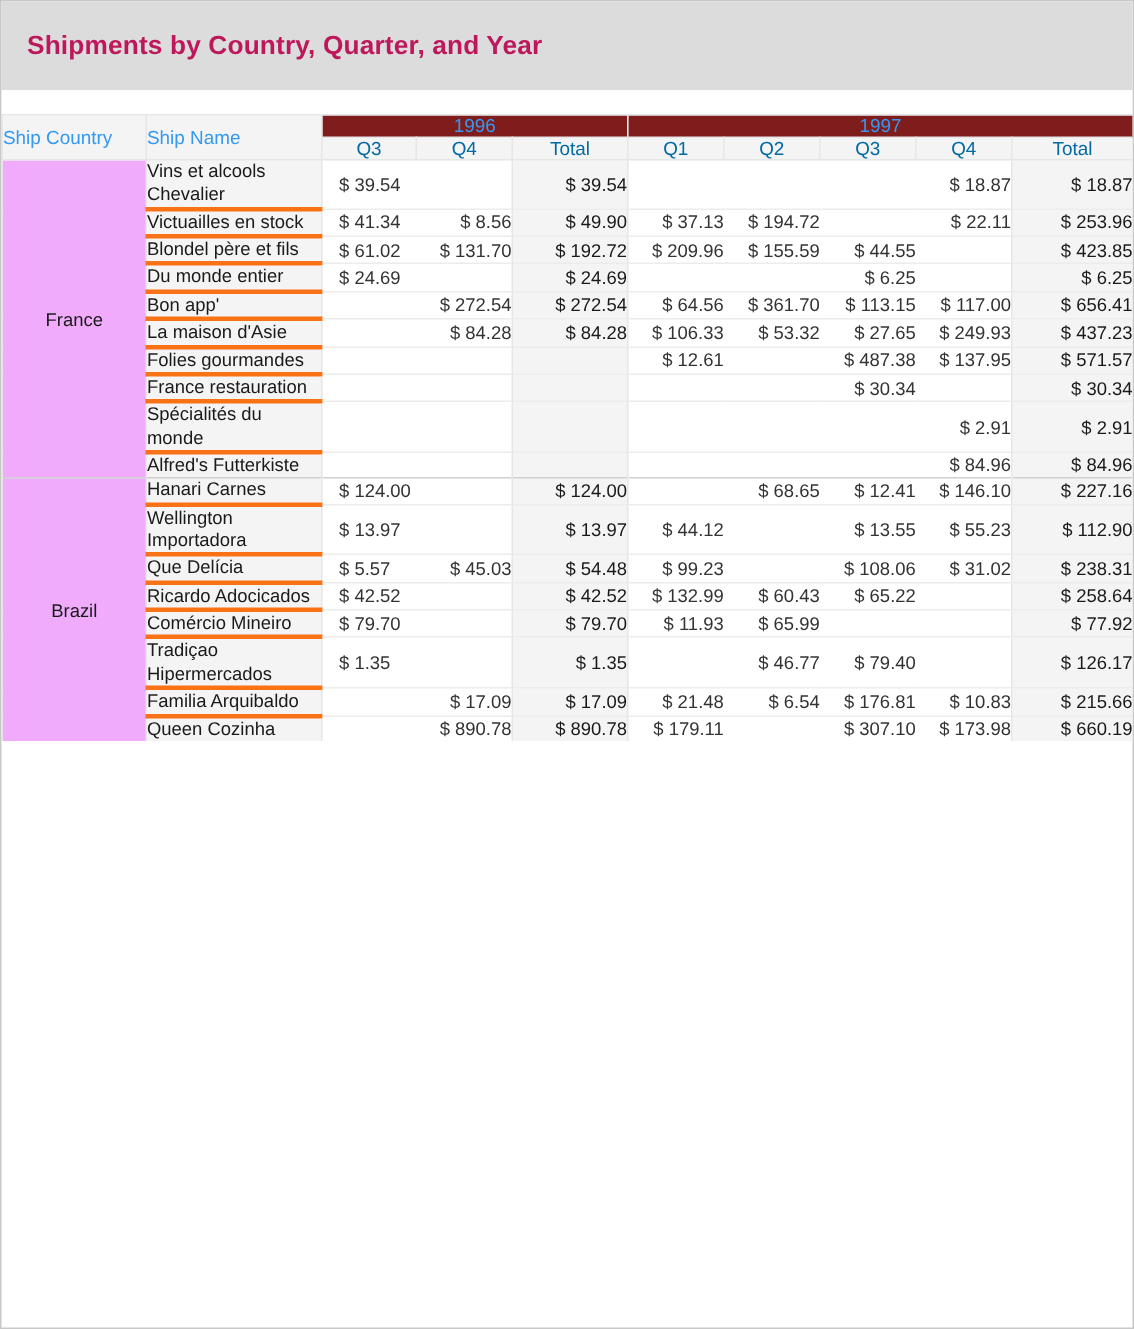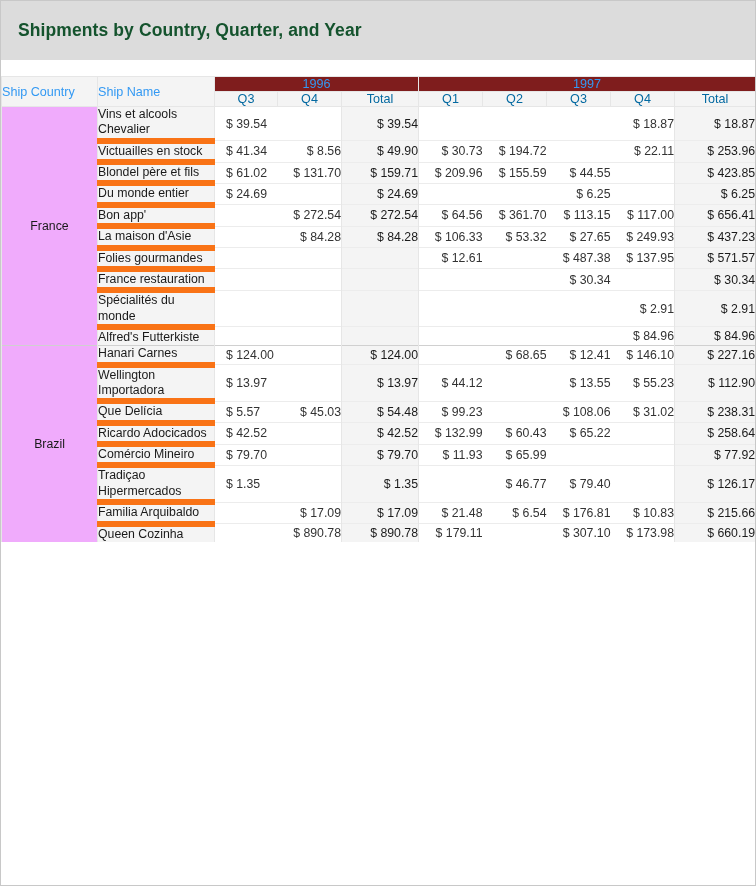--- a/index.html
+++ b/index.html
@@ -28,21 +28,21 @@
     height: 59px;
     background: #dcdcdc;
     display: flex;
     align-items: center;
     padding-left: 17px;
     box-sizing: border-box;
   }
   #title-text {
     font-size: 17.5px;
     font-weight: bold;
-    color: #14532d;
+    color: #be185d;
     letter-spacing: 0.1px;
   }
   
   #gap {
     height: 16px;
     background: #ffffff;
   }
   
   table.pivot {
     border-collapse: collapse;
@@ -93,21 +93,21 @@
     border-top: none;
     border-bottom: none;
     padding: 0 0 0 8px;
     text-align: center;
     font-size: 12.3px;
     vertical-align: middle;
   }
   .name {
     background: #f4f4f4;
     border-right: 1px solid #e6e6e6;
-    border-top: 6px solid #f97316;
+    border-top: 3px solid #f97316;
     padding: 7px 8px 7px 10px;
     text-align: left;
     line-height: 1.25;
     font-size: 12.3px;
   }
   .val {
     background: #ffffff;
     border-top: 1px solid #ececec;
     padding: 7px 9px;
     text-align: right;
@@ -194,31 +194,31 @@
           <td class="val"></td>
           <td class="val"></td>
           <td class="val">$ 18.87</td>
           <td class="total">$ 18.87</td>
         </tr>
         <tr>
           <td class="name">Victuailles en stock</td>
           <td class="val left">$ 41.34</td>
           <td class="val">$ 8.56</td>
           <td class="total">$ 49.90</td>
-          <td class="val">$ 30.73</td>
+          <td class="val">$ 37.13</td>
           <td class="val">$ 194.72</td>
           <td class="val"></td>
           <td class="val">$ 22.11</td>
           <td class="total">$ 253.96</td>
         </tr>
         <tr>
           <td class="name">Blondel père et fils</td>
           <td class="val left">$ 61.02</td>
           <td class="val">$ 131.70</td>
-          <td class="total">$ 159.71</td>
+          <td class="total">$ 192.72</td>
           <td class="val">$ 209.96</td>
           <td class="val">$ 155.59</td>
           <td class="val">$ 44.55</td>
           <td class="val"></td>
           <td class="total">$ 423.85</td>
         </tr>
         <tr>
           <td class="name">Du monde entier</td>
           <td class="val left">$ 24.69</td>
           <td class="val"></td>

